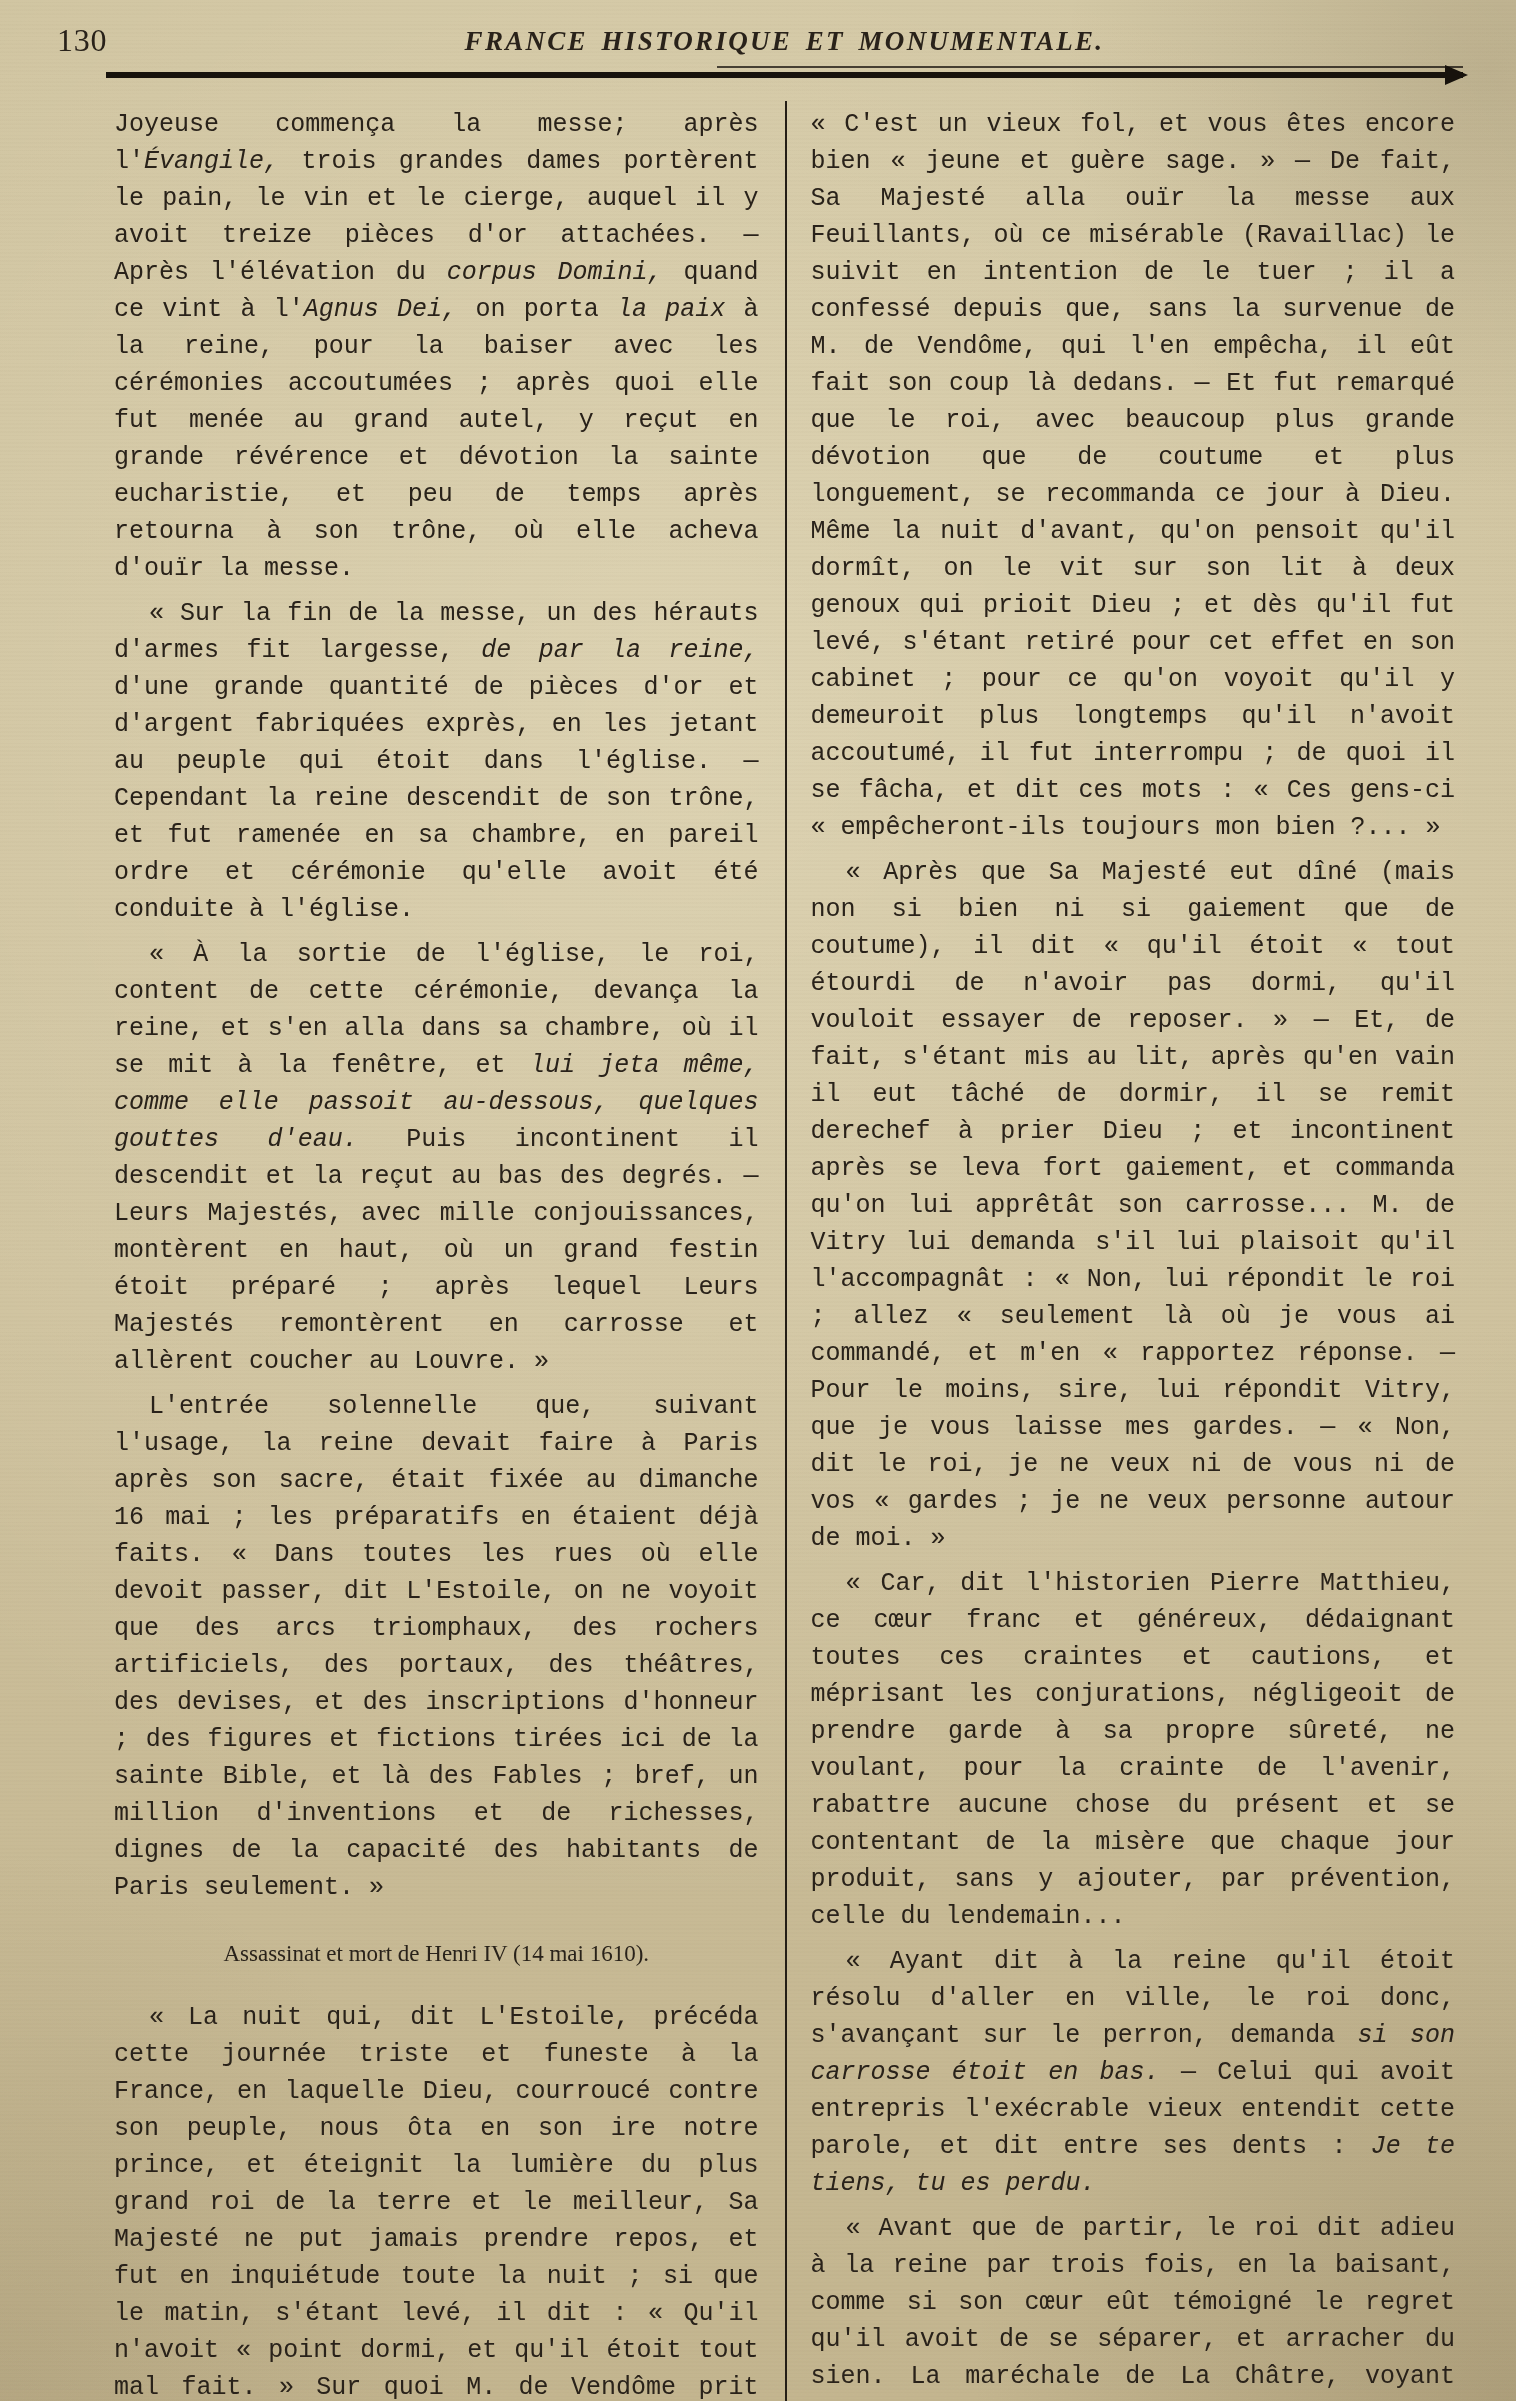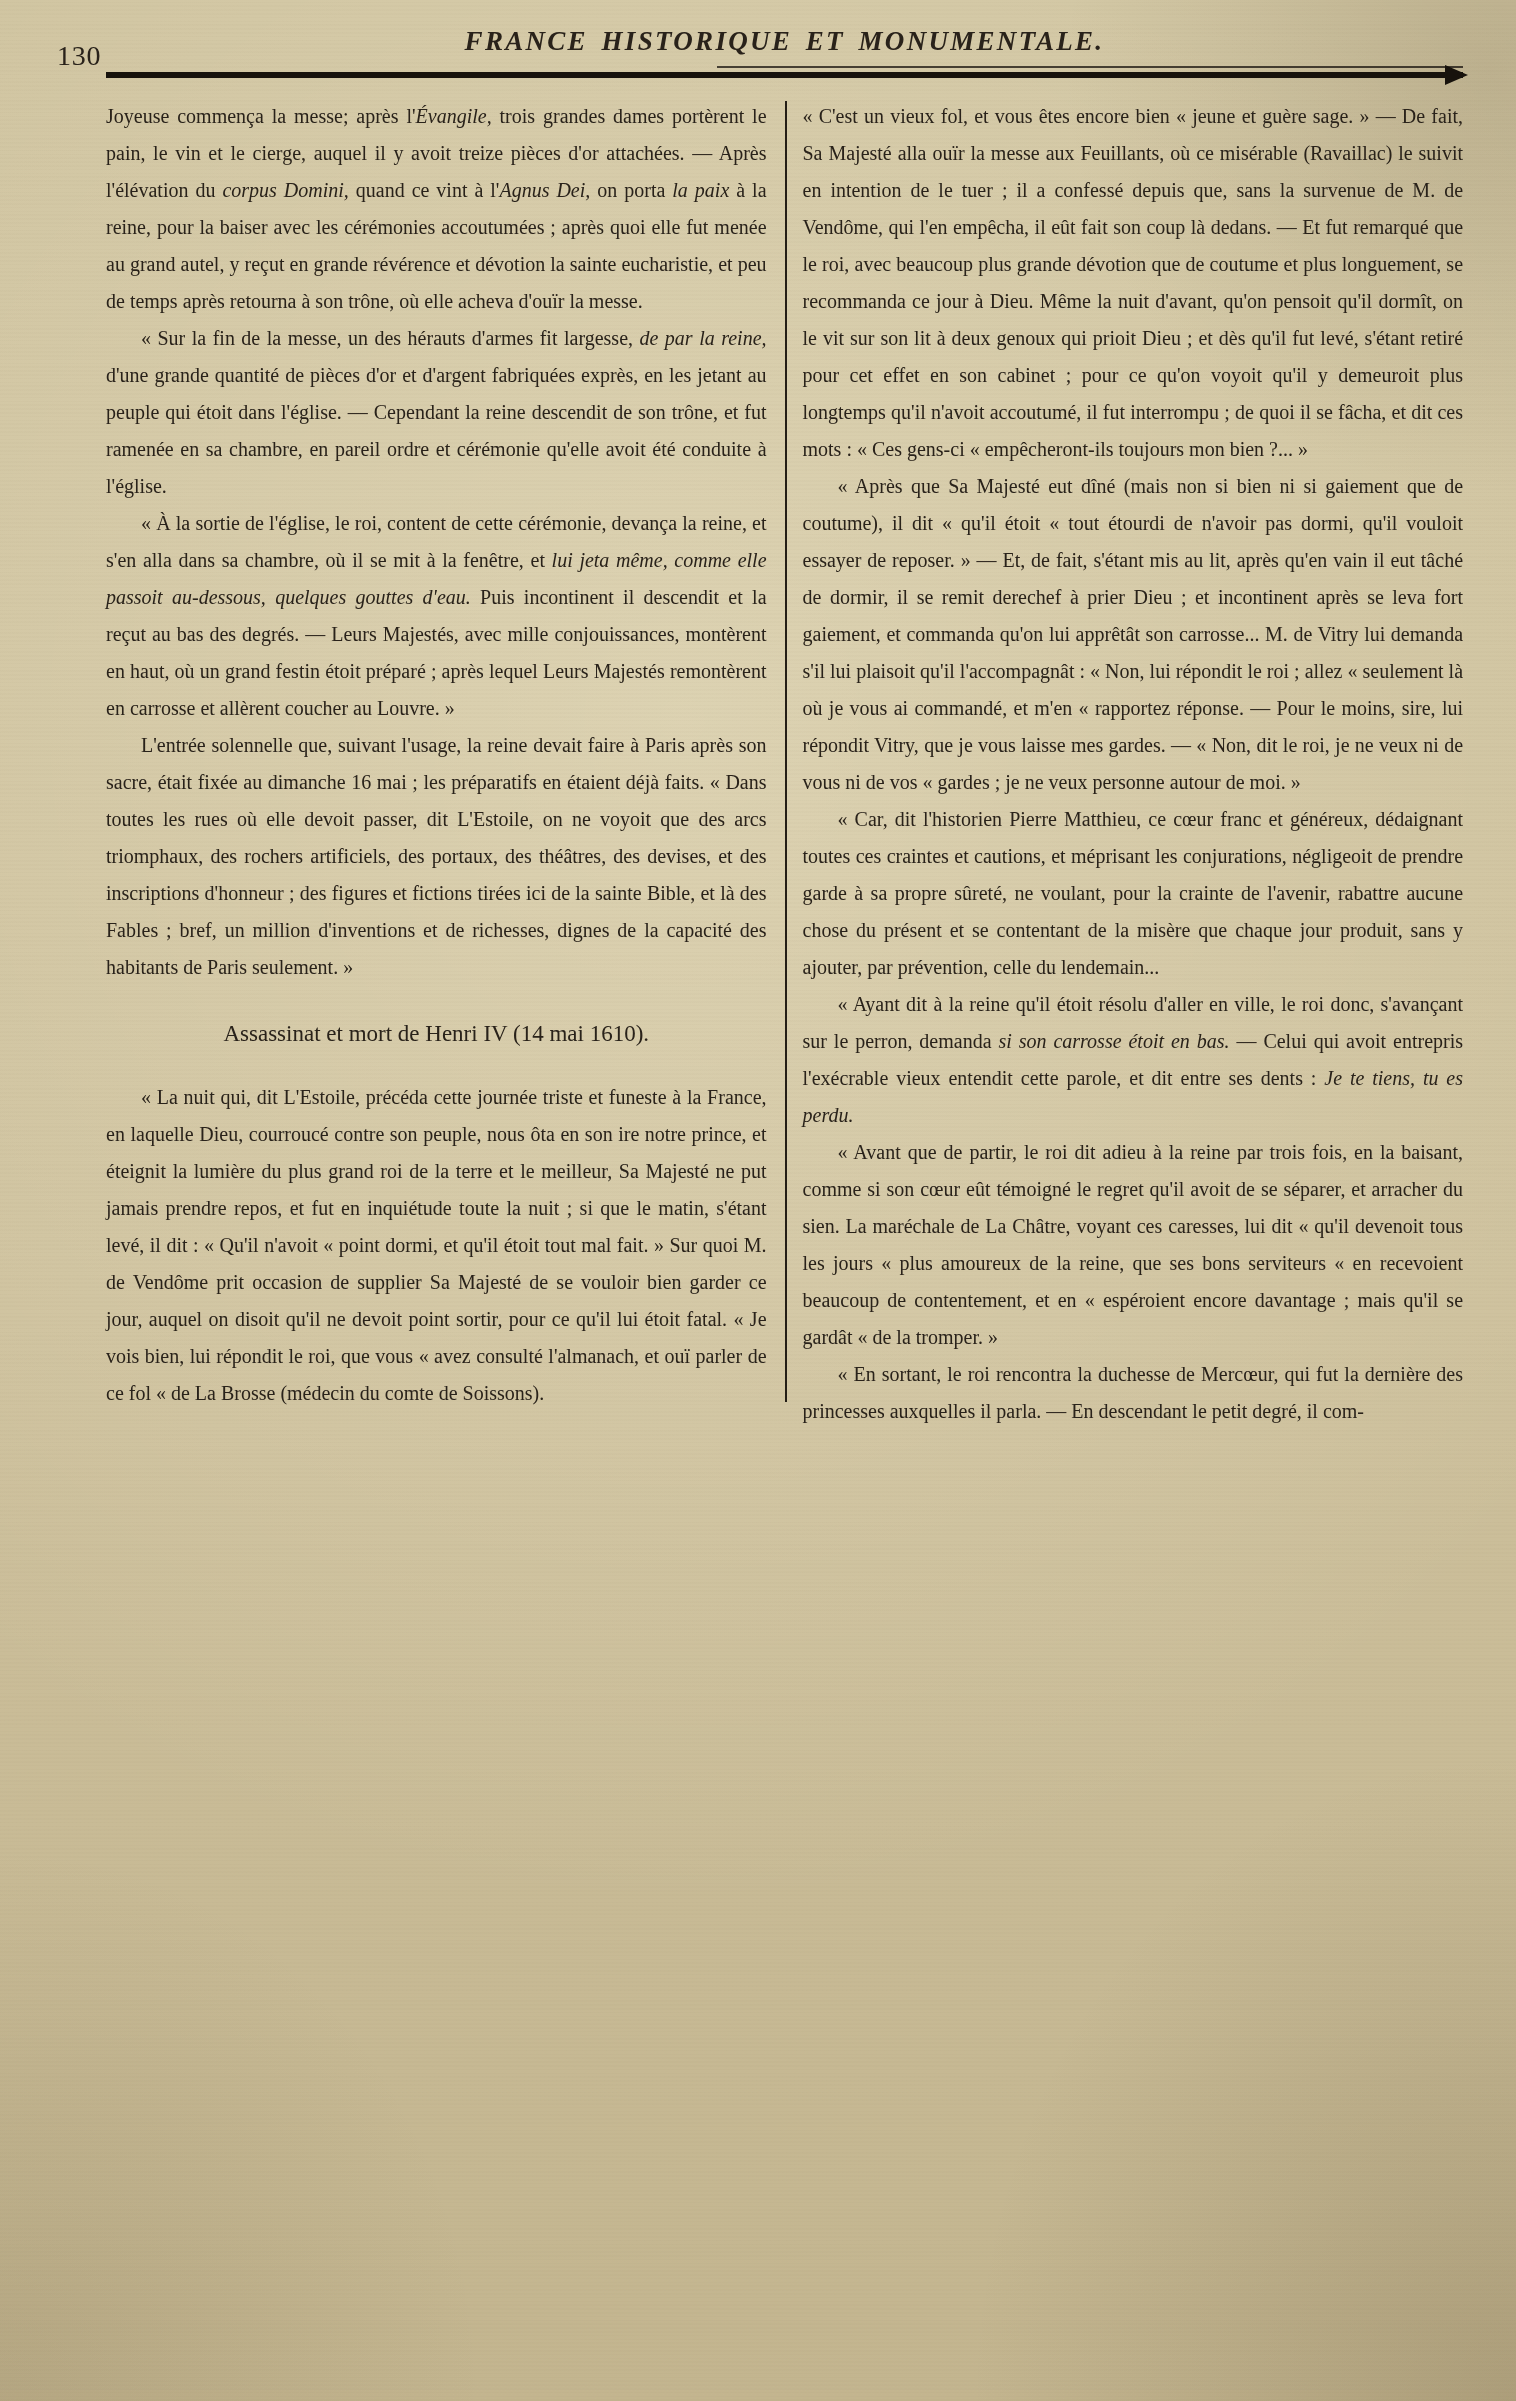--- a/index.html
+++ b/index.html
@@ -19,22 +19,22 @@
       radial-gradient(ellipse 55% 40% at 0% 100%, rgba(92,76,48,0.14), rgba(0,0,0,0) 58%),
       radial-gradient(ellipse 40% 25% at 98% 3%, rgba(80,66,40,0.16), rgba(0,0,0,0) 70%),
       linear-gradient(180deg, #cfc39f 0%, #cdc09c 55%, #c3b58f 100%);
   }
 
   
   .page-header { position: relative; height: 44px; }
   .page-number {
     position: absolute;
     left: -49px;
-    top: 20px;
-    font-size: 28px;
+    top: 2px;
+    font-size: 32px;
     letter-spacing: 0.8px;
   }
   .running-title {
     display: block;
     text-align: center;
     font-size: 27px;
     font-weight: bold;
     letter-spacing: 2.3px;
     padding-top: 6.1px;
     word-spacing: 4.6px;
@@ -72,24 +72,25 @@
     align-items: stretch;
   }
   .column { flex: 1 1 0; min-width: 0; }
   .column-divider {
     width: 2.3px;
     background: #241e16;
     margin: 3.1px 15.3px 28px 18.4px;
   }
 
   .column p {
-    margin: 0;
-    font-size: 20px;
+    margin: 8px;
+    font-size: 25px;
     line-height: 37px;
     text-align: justify;
+    font-family: Liberation Mono, monospace;
   }
   .para.indent { text-indent: 35px; }
   .it { font-style: italic; }
 
   .section-heading {
     text-align: center;
     font-size: 23px;
     line-height: 26px;
     margin: 35px 0 32px;
   }

